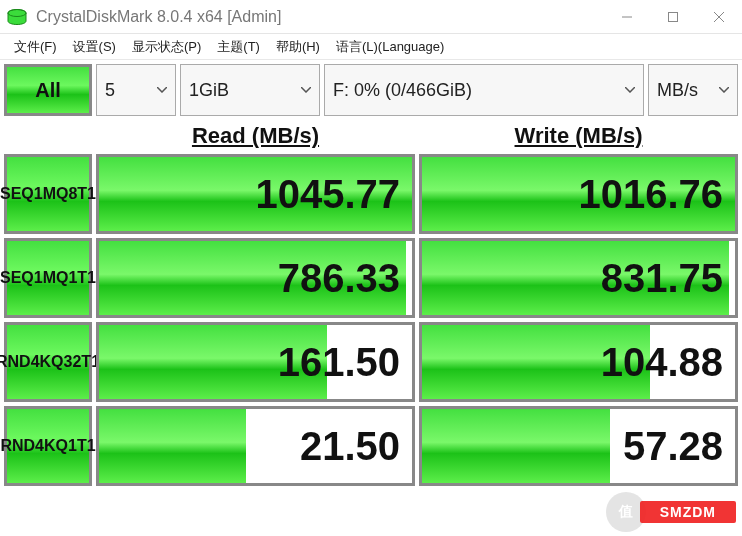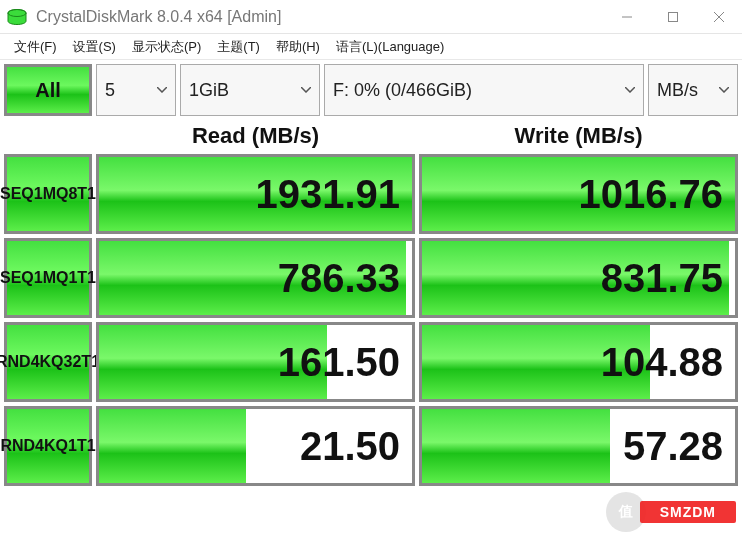--- a/index.html
+++ b/index.html
@@ -26,21 +26,21 @@
   font-weight: 700; font-size: 20px; color: #111;
 }
 .dropdown { border: 1px solid #aaa; background: #f7f7f7; display: flex; align-items: center; justify-content: space-between; padding: 0 8px; font-size: 18px; color: #222; }
 .dd-runs { width: 80px; }
 .dd-size { width: 140px; }
 .dd-drive { flex: 1; }
 .dd-unit { width: 90px; }
 
 .header-row { display: flex; gap: 4px; height: 36px; }
 .header-spacer { width: 88px; }
-.header-cell { flex: 1; display: flex; align-items: center; justify-content: center; font-weight: 700; font-size: 22px; color: #111; }
+.header-cell { flex: 1; display: flex; align-items: center; justify-content: center; font-weight: 700; font-size: 22px; color: #111; text-decoration: underline; }
 
 .data-row { display: flex; gap: 4px; height: 80px; margin-bottom: 4px; }
 .row-btn {
   width: 88px;
   background: linear-gradient(to bottom, #44e040 0%, #6cf85e 40%, #1cc218 60%, #5cee4a 100%);
   border: 3px solid #888;
   display: flex; flex-direction: row; align-items: center; justify-content: center;
   font-weight: 700; font-size: 16px; color: #111; line-height: 1.1;
 }
 .val-cell {
@@ -149,21 +149,21 @@
   </div>
 
   <div id="rows">
       <div class="data-row">
         <div class="row-btn">
           <div>SEQ1M</div>
           <div>Q8T1</div>
         </div>
         <div class="val-cell">
           <div class="bar" style="width: 100%;"></div>
-          <div class="num">1931.91</div>
+          <div class="num">1045.77</div>
         </div>
         <div class="val-cell">
           <div class="bar" style="width: 100%;"></div>
           <div class="num">1016.76</div>
         </div>
       </div>
       <div class="data-row">
         <div class="row-btn">
           <div>SEQ1M</div>
           <div>Q1T1</div>

